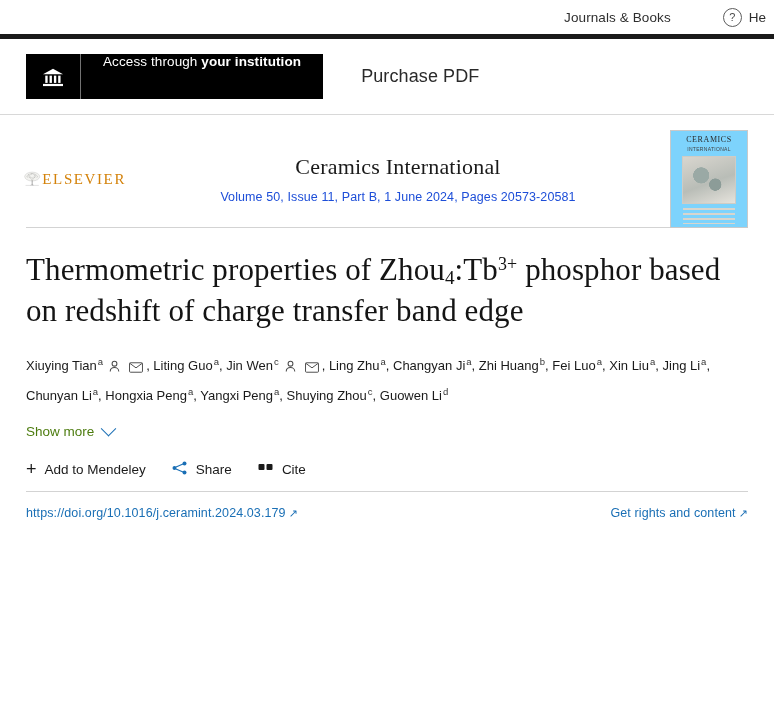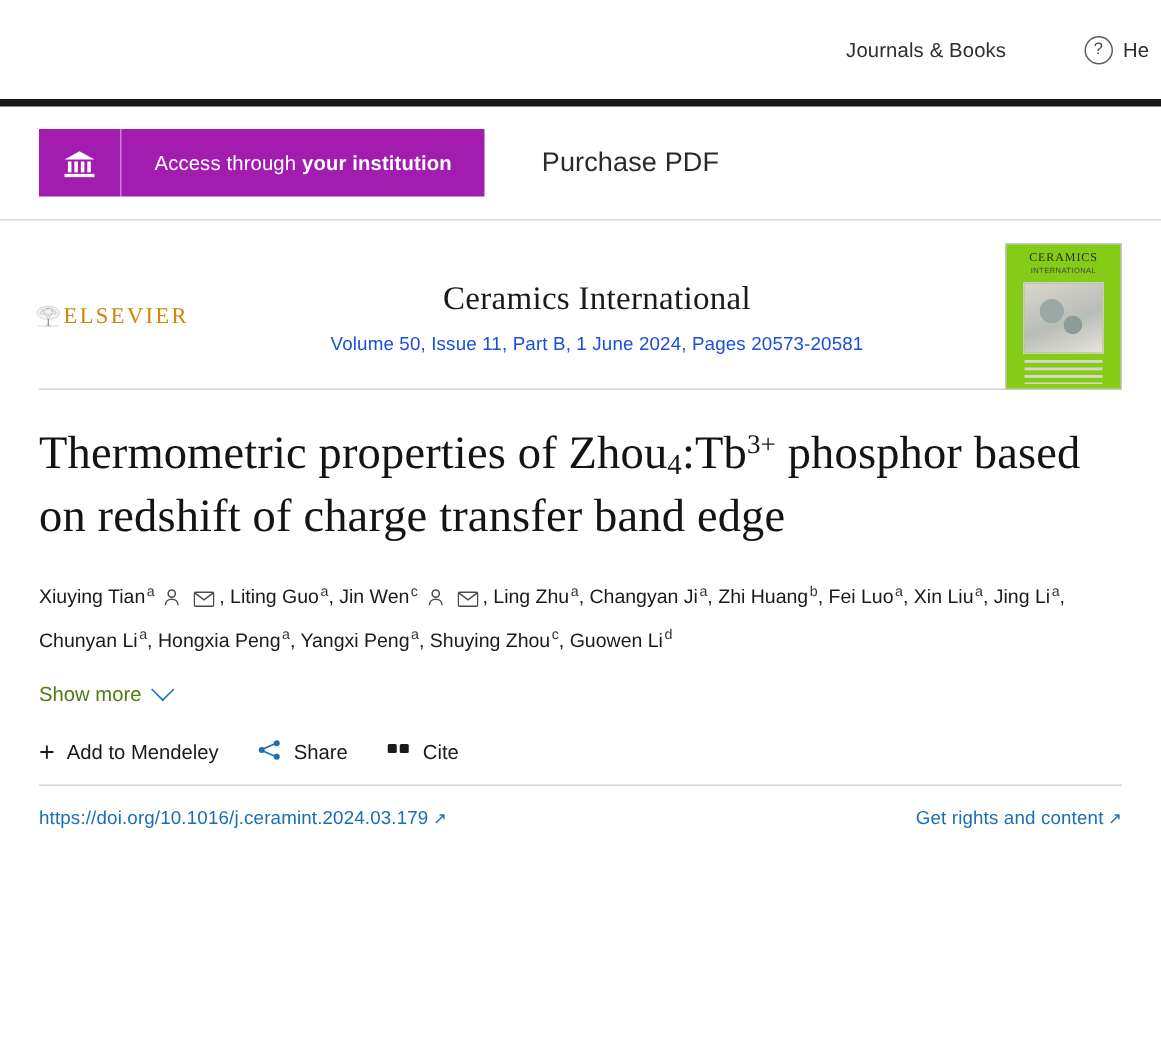--- a/index.html
+++ b/index.html
@@ -11,21 +11,21 @@
     width: 774px;
     height: 709px;
     font-family: "Liberation Sans", sans-serif;
     color: #222;
     overflow: hidden;
     position: relative;
   }
 
   
   .topbar {
-    height: 66px;
+    height: 34px;
     display: flex;
     align-items: center;
     justify-content: flex-end;
     padding-right: 8px;
     box-sizing: border-box;
     background: #ffffff;
   }
   .topbar-link {
     font-size: 13.5px;
     color: #2e2e2e;
@@ -63,23 +63,22 @@
   .access-bar {
     height: 76px;
     display: flex;
     align-items: center;
     padding-left: 26px;
     box-sizing: border-box;
     border-bottom: 1px solid #d8d8d8;
   }
   .access-btn {
     display: flex;
-    align-items: center;
     height: 45px;
-    background: #a21caf;
+    background: #000000;
     color: #ffffff;
     border: none;
     cursor: pointer;
     padding: 0;
   }
   .access-icon-box {
     width: 54px;
     display: flex;
     align-items: center;
     justify-content: center;
@@ -141,21 +140,21 @@
     margin-top: 10px;
     font-size: 12.5px;
     color: #1d4ed8;
     letter-spacing: .1px;
   }
   .cover {
     width: 78px;
     height: 98px;
     flex: 0 0 78px;
     border: 1px solid #c9c9c9;
-    background: #84cc16;
+    background: #7dd3fc;
     display: flex;
     flex-direction: column;
     align-items: center;
     box-sizing: border-box;
     padding-top: 5px;
   }
   .cover-t1 {
     font-family: "Liberation Serif", serif;
     font-size: 8px;
     letter-spacing: .6px;

